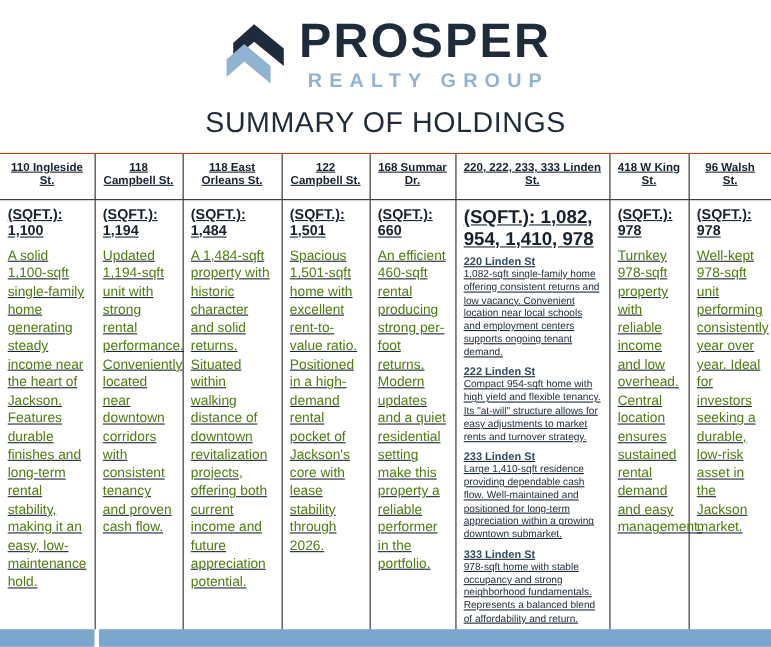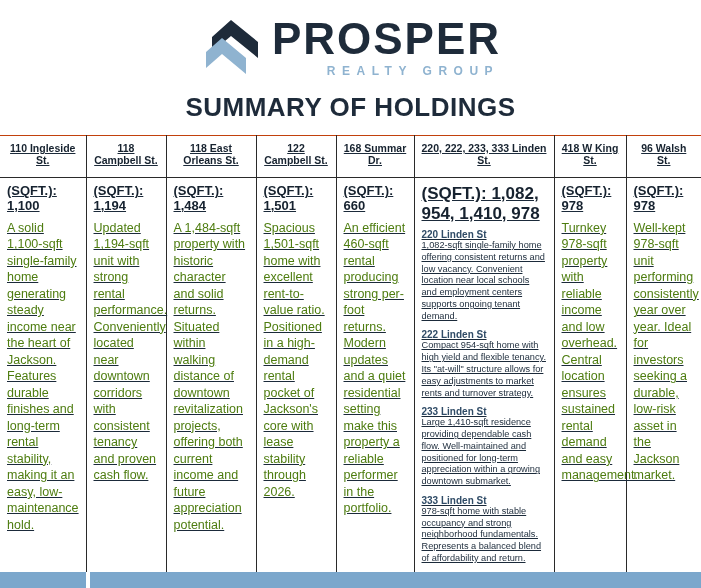--- a/index.html
+++ b/index.html
@@ -48,32 +48,32 @@
     justify-content: center;
     line-height: 1;
   }
   .brand-name {
     font-size: 44px;
     font-weight: bold;
     letter-spacing: 2px;
     color: #1e2b3a;
   }
   .brand-sub {
-    font-size: 12px;
+    font-size: 18px;
     letter-spacing: 6.5px;
     color: #8fb3d0;
     font-weight: bold;
     text-align: right;
     margin-top: 4px;
     margin-right: 2px;
   }
   .doc-title {
     text-align: center;
     font-size: 26px;
-    font-weight: bold;
+    font-weight: normal;
     letter-spacing: 0.5px;
     color: #1e2b3a;
     margin-top: 14px;
     margin-bottom: 12px;
   }
 
   
   .holdings {
     border-collapse: collapse;
     table-layout: fixed;

